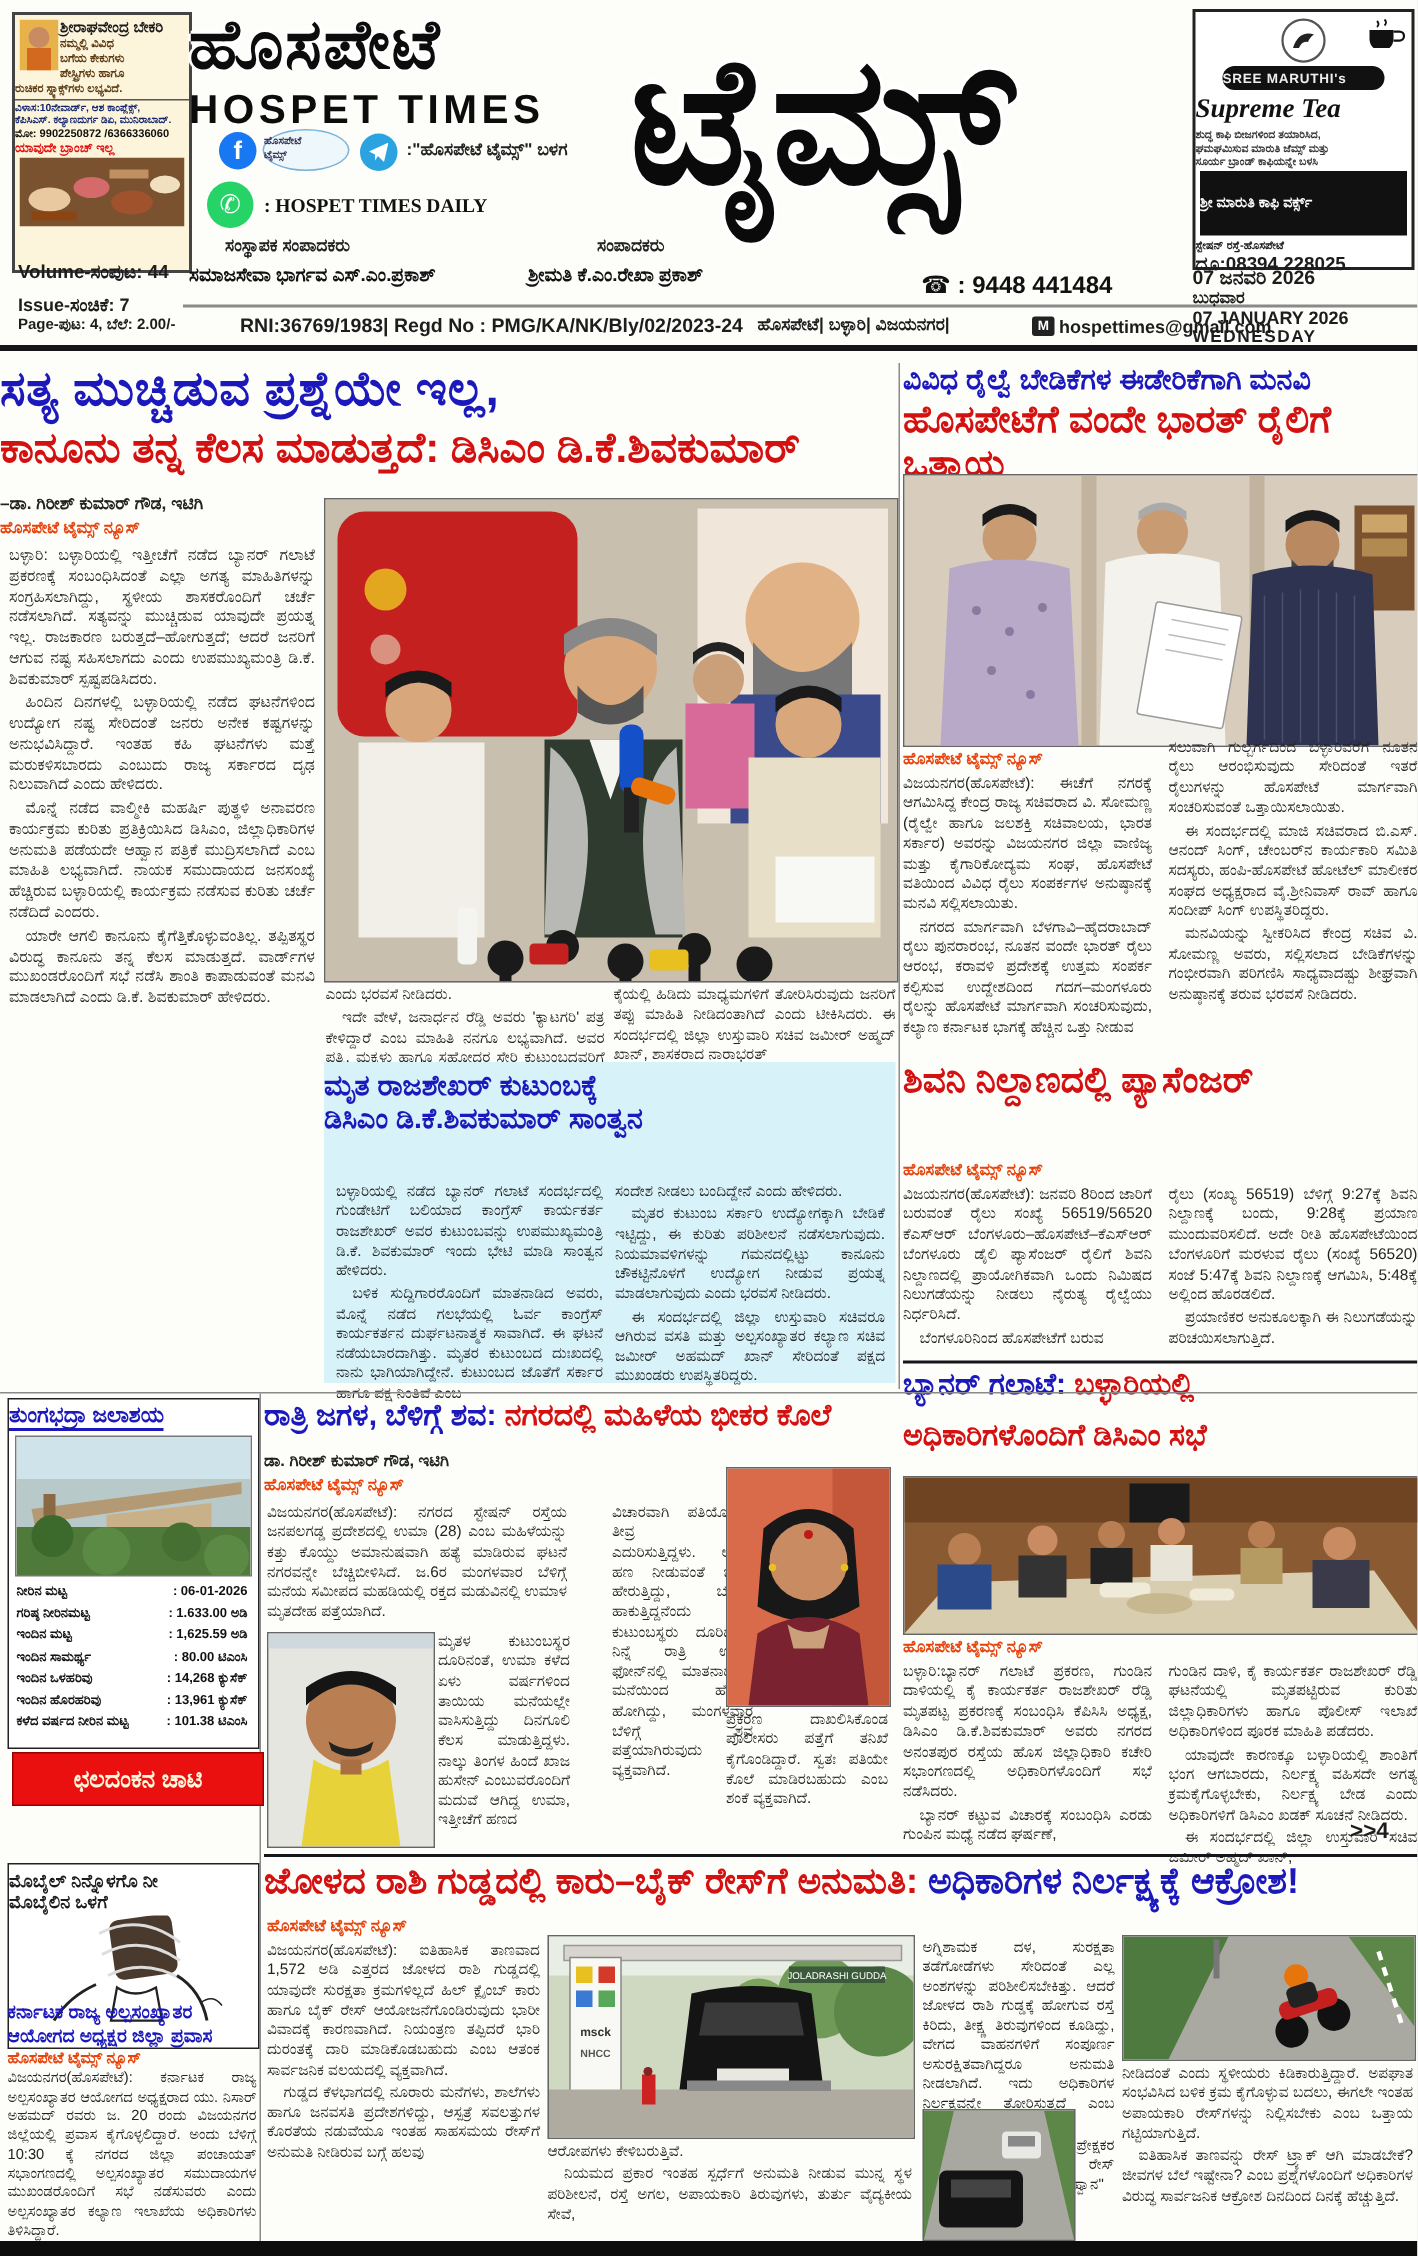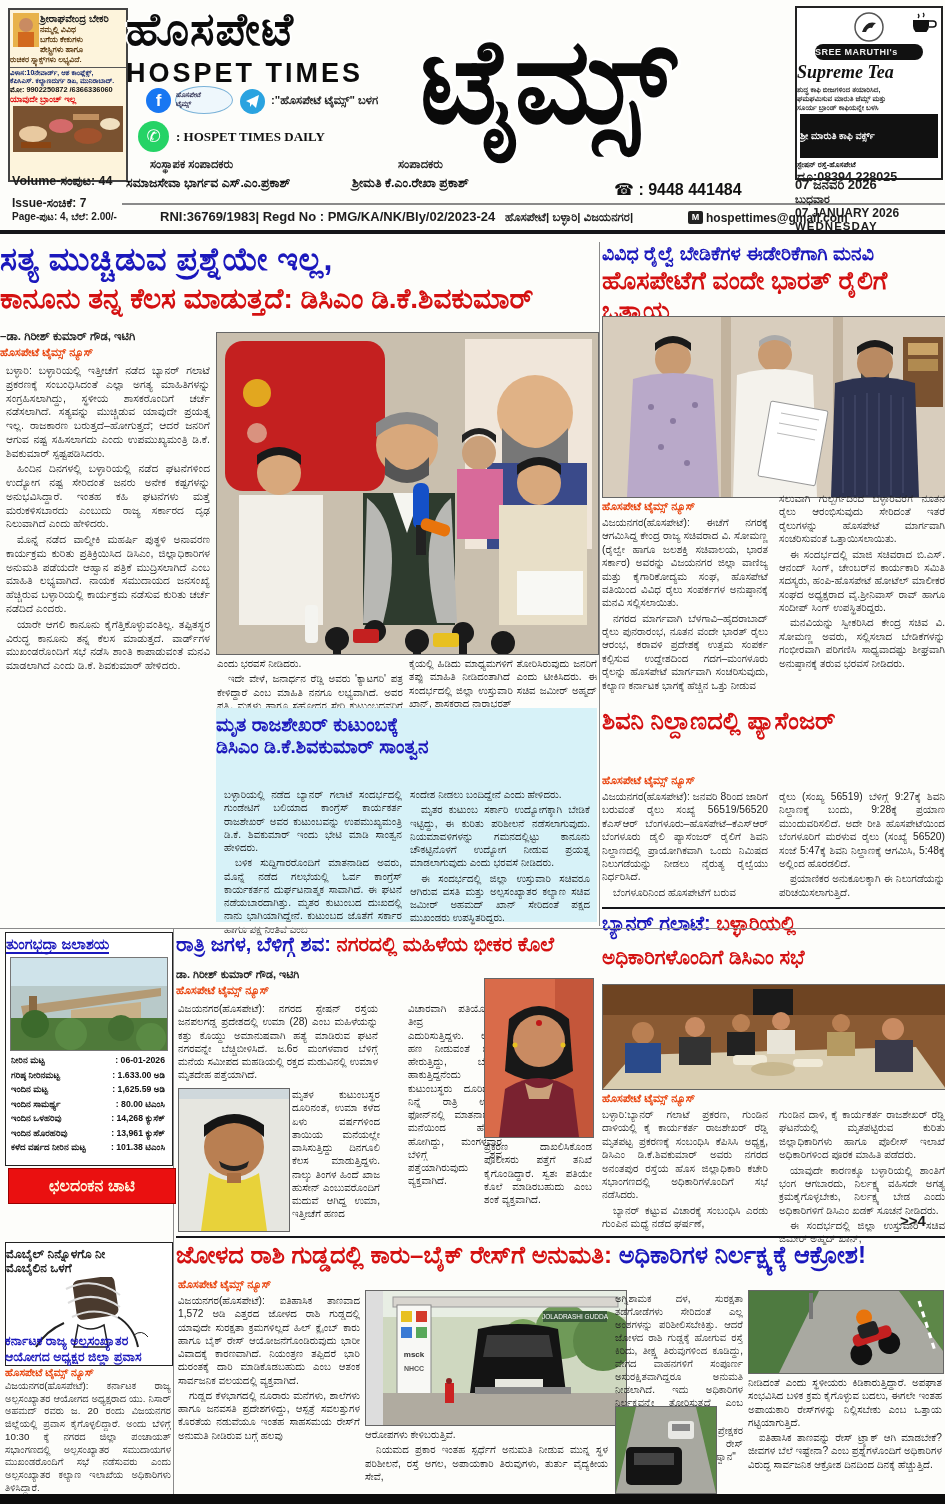--- a/index.html
+++ b/index.html
@@ -460,21 +460,21 @@
   <div class="abs rule" style="left:176px;top:1236px;width:769px;height:2px;"></div>
   <div class="abs c h-race" style="left:176px;top:1241px;width:769px;">
     <span class="hred">ಜೋಳದ ರಾಶಿ ಗುಡ್ಡದಲ್ಲಿ ಕಾರು–ಬೈಕ್ ರೇಸ್‌ಗೆ ಅನುಮತಿ: </span><span class="hblue">ಅಧಿಕಾರಿಗಳ ನಿರ್ಲಕ್ಷ್ಯಕ್ಕೆ ಆಕ್ರೋಶ!</span>
   </div>
   <div class="abs c lbl newslbl" style="left:178px;top:1278px;width:182px;">ಹೊಸಪೇಟೆ ಟೈಮ್ಸ್ ನ್ಯೂಸ್</div>
   <div class="abs body j" style="left:178px;top:1294px;width:182px;height:200px;font-size:10.2px;">
       <p>ವಿಜಯನಗರ(ಹೊಸಪೇಟೆ): ಐತಿಹಾಸಿಕ ತಾಣವಾದ 1,572 ಅಡಿ ಎತ್ತರದ ಜೋಳದ ರಾಶಿ ಗುಡ್ಡದಲ್ಲಿ ಯಾವುದೇ ಸುರಕ್ಷತಾ ಕ್ರಮಗಳಿಲ್ಲದೆ ಹಿಲ್ ಕ್ಲೈಂಬ್ ಕಾರು ಹಾಗೂ ಬೈಕ್ ರೇಸ್ ಆಯೋಜನೆಗೊಂಡಿರುವುದು ಭಾರೀ ವಿವಾದಕ್ಕೆ ಕಾರಣವಾಗಿದೆ. ನಿಯಂತ್ರಣ ತಪ್ಪಿದರೆ ಭಾರಿ ದುರಂತಕ್ಕೆ ದಾರಿ ಮಾಡಿಕೊಡಬಹುದು ಎಂಬ ಆತಂಕ ಸಾರ್ವಜನಿಕ ವಲಯದಲ್ಲಿ ವ್ಯಕ್ತವಾಗಿದೆ.</p>
       <p>ಗುಡ್ಡದ ಕೆಳಭಾಗದಲ್ಲಿ ನೂರಾರು ಮನೆಗಳು, ಶಾಲೆಗಳು ಹಾಗೂ ಜನವಸತಿ ಪ್ರದೇಶಗಳಿದ್ದು, ಆಸ್ಪತ್ರೆ ಸವಲತ್ತುಗಳ ಕೊರತೆಯ ನಡುವೆಯೂ ಇಂತಹ ಸಾಹಸಮಯ ರೇಸ್‌ಗೆ ಅನುಮತಿ ನೀಡಿರುವ ಬಗ್ಗೆ ಹಲವು</p>
     </div>
 
-  <div class="abs photo" style="left:365px;top:1290px;width:243px;height:134px;padding-left:17px;">
+  <div class="abs photo" style="left:365px;top:1290px;width:243px;height:134px;">
     <svg viewBox="0 0 243 134" preserveAspectRatio="none">
       <rect width="243" height="134" fill="#cfd8c0"></rect>
       <rect y="0" width="243" height="26" fill="#e8eee4"></rect>
       <circle cx="180" cy="40" r="28" fill="#6f9a58"></circle>
         <circle cx="220" cy="50" r="30" fill="#5d8748"></circle>
         <circle cx="140" cy="48" r="20" fill="#7ba55d"></circle>
       <rect x="10" y="6" width="225" height="10" fill="#d8d5cf" stroke="#999"></rect>
       <rect x="160" y="20" width="64" height="11" fill="#3a5a3a"></rect>
       <text x="192" y="28" font-size="6.5" fill="#fff" text-anchor="middle" font-family="sans-serif">JOLADRASHI GUDDA</text>
       <rect x="14" y="14" width="34" height="104" fill="#f8f8f5" stroke="#888"></rect>

